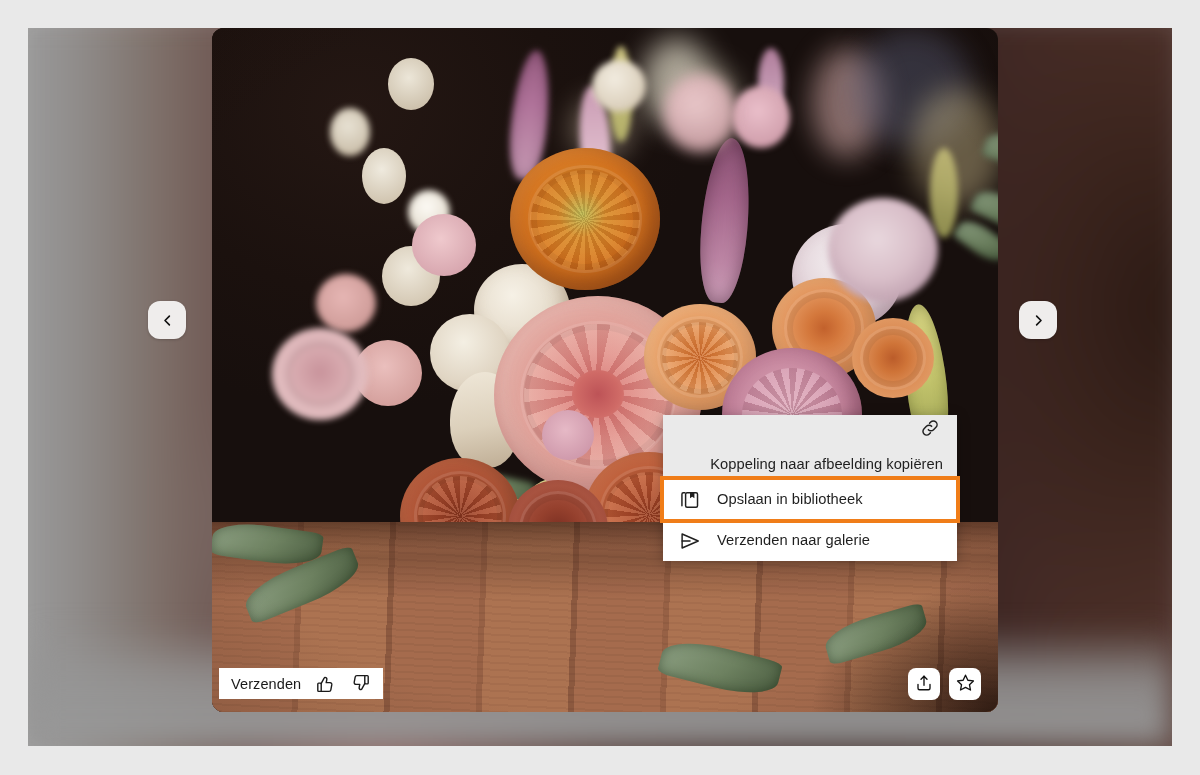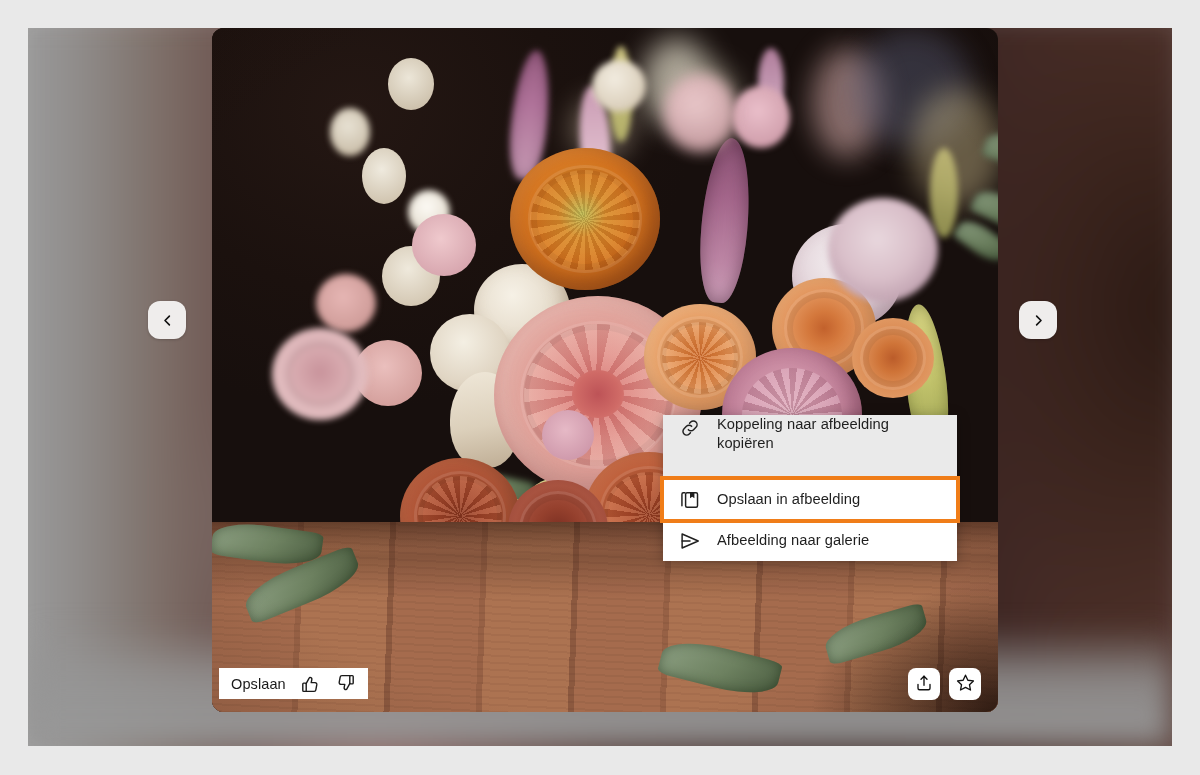--- a/index.html
+++ b/index.html
@@ -226,21 +226,22 @@
     position: absolute;
     left: 0; right: 0; top: 0;
     height: 1px;
     background: #e6e6e6;
   }
   .menu-item.hovered {
     background: #eaeaea;
   }
   .menu-item.two-line {
     min-height: 64px;
-    align-items: flex-start;
+    align-items: flex-end;
+    flex-direction: column;
   }
   .menu-item .mi-icon {
     flex: 0 0 26px;
     width: 26px; height: 26px;
     display: flex; align-items: center; justify-content: center;
   }
   .menu-item .mi-label {
     font-size: 14.7px;
     color: #1f1f1f;
     line-height: 1.32;
@@ -392,21 +393,21 @@
 
   <button class="nav-btn" id="nav-next">
     <span>
       <svg width="15" height="15" viewBox="0 0 24 24" fill="none" stroke="#111" stroke-width="2.6" stroke-linecap="round" stroke-linejoin="round">
           <polyline points="9 5 16 12 9 19"></polyline>
         </svg>
     </span>
   </button>
 
   <div id="feedback-bar">
-    <span class="fb-label">Opslaan</span>
+    <span class="fb-label">Verzenden</span>
     <span class="fb-icon">
       <svg width="21" height="21" viewBox="0 0 24 24" fill="none" stroke="#1a1a1a" stroke-width="1.6" stroke-linecap="round" stroke-linejoin="round">
         <path d="M7 21h9.1a2 2 0 0 0 2-1.7l1.1-6a2 2 0 0 0-2-2.3h-4.4l.7-3.4A2.1 2.1 0 0 0 11.4 5a.9.9 0 0 0-.8.5L7 12.2"></path>
         <rect x="3.2" y="11.6" width="3.9" height="9.4" rx="1"></rect>
       </svg>
     </span>
     <span class="fb-icon">
       <svg width="21" height="21" viewBox="0 0 24 24" fill="none" stroke="#1a1a1a" stroke-width="1.6" stroke-linecap="round" stroke-linejoin="round">
         <path d="M17 3H7.9a2 2 0 0 0-2 1.7l-1.1 6a2 2 0 0 0 2 2.3h4.4l-.7 3.4A2.1 2.1 0 0 0 12.6 19a.9.9 0 0 0 .8-.5L17 11.8"></path>
         <rect x="16.9" y="3" width="3.9" height="9.4" rx="1"></rect>
@@ -446,29 +447,29 @@
 
 
     <div class="menu-item highlighted">
       <span class="mi-icon">
         <svg width="22" height="22" viewBox="0 0 24 24" fill="none" stroke="#1f1f1f" stroke-width="1.6" stroke-linecap="round" stroke-linejoin="round">
           <path d="M6.3 4.2H4.6a1.4 1.4 0 0 0-1.4 1.4v12.8"></path>
           <rect x="7.2" y="4.2" width="13" height="15.6" rx="1.6"></rect>
           <path d="M12 4.2v6l2.4-1.7 2.4 1.7v-6" fill="#1f1f1f" stroke="none"></path>
         </svg>
       </span>
-      <span class="mi-label">Opslaan in afbeelding</span>
+      <span class="mi-label">Opslaan in bibliotheek</span>
     </div>
 
     <div class="menu-item">
       <span class="mi-icon">
         <svg width="22" height="22" viewBox="0 0 24 24" fill="none" stroke="#1f1f1f" stroke-width="1.6" stroke-linecap="round" stroke-linejoin="round">
           <path d="M3.4 4.4 21 12 3.4 19.6 3.4 4.4z"></path>
           <path d="M3.4 12H12"></path>
         </svg>
       </span>
-      <span class="mi-label">Afbeelding naar galerie</span>
+      <span class="mi-label">Verzenden naar galerie</span>
     </div>
 
 
   </div>
 
 </div>
 
 </body></html>

